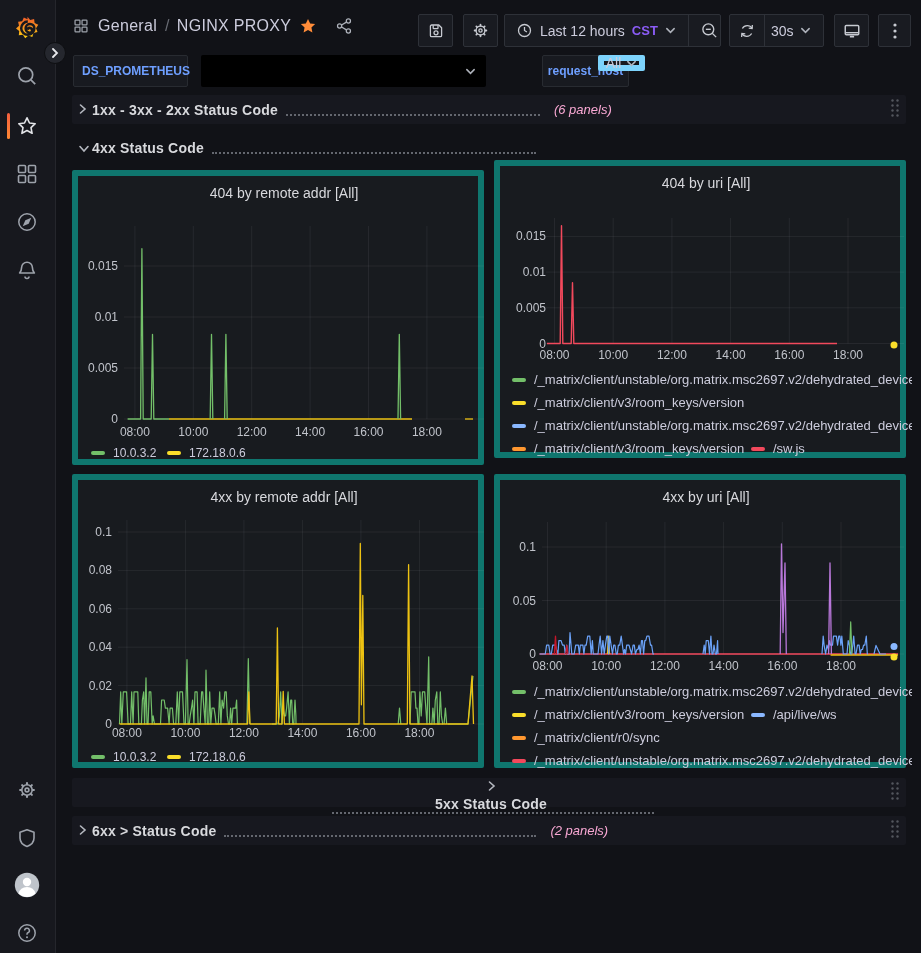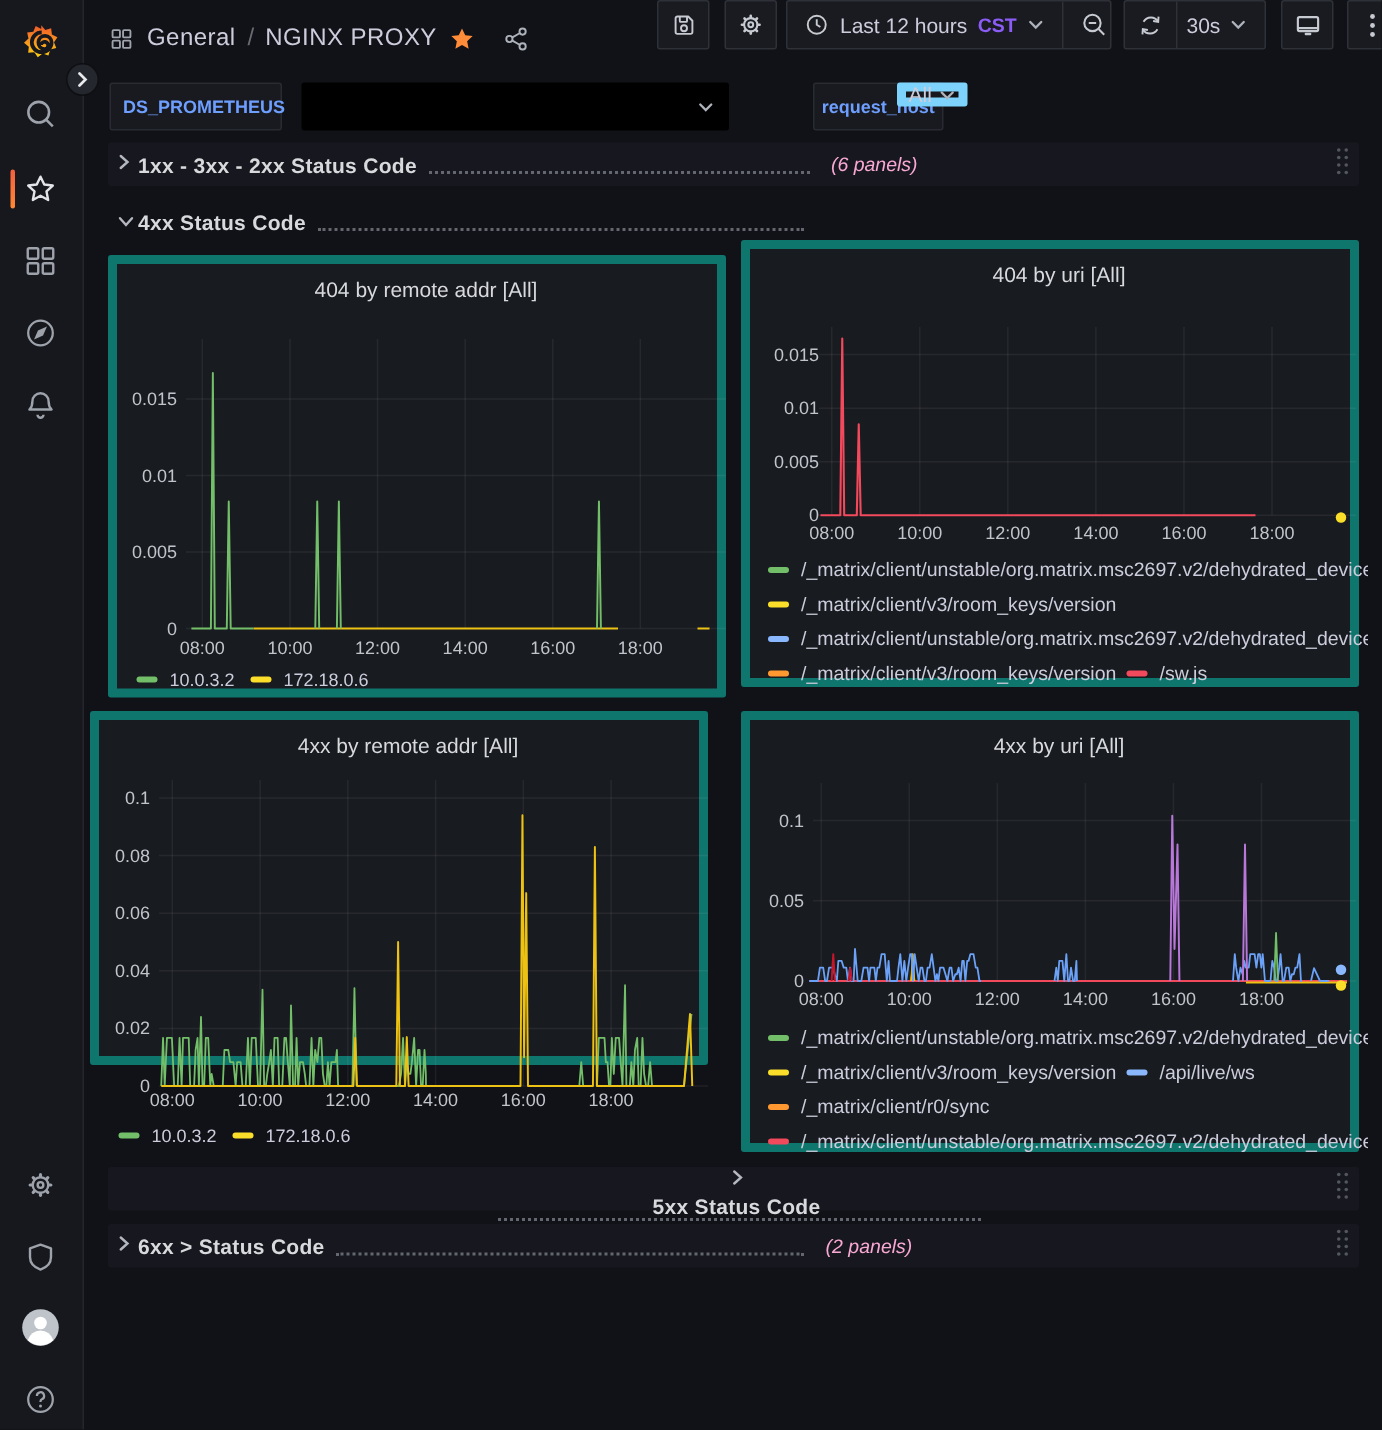--- a/index.html
+++ b/index.html
@@ -4,21 +4,21 @@
 <style>
 * { margin:0; padding:0; box-sizing:border-box; }
 html,body { width:921px; height:953px; background:#111217; font-family:"Liberation Sans", sans-serif; overflow:hidden; }
 .abs { position:absolute; }
 #root { position:relative; width:921px; height:953px; }
 
 #sidebar { position:absolute; left:0; top:0; width:56px; height:953px; background:#17181e; border-right:1px solid #25262c; }
 .sideicon { position:absolute; left:17px; width:20px; height:20px; color:#9da2ab; }
 #expandbtn { position:absolute; left:44px; top:42px; width:22px; height:22px; border-radius:50%; background:#25272e; border:1px solid #0e0f12; z-index:5; display:flex; align-items:center; justify-content:center; }
 
-.navbtn { position:absolute; top:0; height:33px; background:#191b21; border:1px solid #2e3138; border-radius:2px; display:flex; align-items:center; justify-content:center; color:#c7cad1;margin-left:20px; }
+.navbtn { position:absolute; top:14px; height:33px; background:#191b21; border:1px solid #2e3138; border-radius:2px; display:flex; align-items:center; justify-content:center; color:#c7cad1; }
 
 .varlabel { position:absolute; top:55px; height:32px; background:#181a20; border:1px solid #282b31; border-radius:2px; display:flex; align-items:center; padding:13px 8px; color:#6e9fff; font-size:12px; font-weight:700; }
 
 .rowhdr { position:absolute; left:72px; width:834px; height:29px; background:#17181f; border-radius:2px; display:flex; align-items:center; }
 .rowhdr.open { background:transparent; }
 .rowtitle { font-size:14px; font-weight:700; letter-spacing:0.2px; color:#d8d9dd; margin-left:4px; white-space:nowrap; }
 .rowdots { border-bottom:2px dotted #64676f; height:12px; margin-left:8px; }
 .rowcount { font-style:italic; font-size:13px; color:#f9a8d4; margin-left:14px; white-space:nowrap; }
 .rowchev { color:#b4b7bf; margin-left:6px; width:10px; display:inline-block; }
 .handle { position:absolute; right:6px; top:50%; transform:translateY(-50%); }
@@ -302,21 +302,21 @@
         <rect x="12.0" y="235.0" width="14" height="4" rx="2" fill="#fade2a"></rect>
         <text x="34.0" y="241.0" font-size="13" fill="#ccccdc">/_matrix/client/v3/room_keys/version</text>
         <rect x="12.0" y="258.0" width="14" height="4" rx="2" fill="#8ab8ff"></rect>
         <text x="34.0" y="264.0" font-size="13" fill="#ccccdc">/_matrix/client/unstable/org.matrix.msc2697.v2/dehydrated_device</text>
         <rect x="12.0" y="281.0" width="14" height="4" rx="2" fill="#ff9830"></rect>
         <text x="34.0" y="287.0" font-size="13" fill="#ccccdc">/_matrix/client/v3/room_keys/version</text>
         <rect x="251.0" y="281.0" width="14" height="4" rx="2" fill="#f2495c"></rect>
         <text x="273.0" y="287.0" font-size="13" fill="#ccccdc">/sw.js</text>
       </svg>
     </div>
-  <div class="panel" style="left:60px;top:474px;height:236px;">
+  <div class="panel" style="left:72px;top:474px;height:294px;">
       <svg width="412" height="294" viewBox="0 0 412 294" style="position:absolute;left:0;top:0">
         <text x="206.0" y="22" text-anchor="middle" font-size="14" font-weight="500" fill="#d8d9dd">4xx by remote addr [All]</text>
         <line x1="48.9" y1="40.0" x2="48.9" y2="244.0" stroke="rgba(204,204,220,0.08)" stroke-width="1"></line>
         <line x1="107.4" y1="40.0" x2="107.4" y2="244.0" stroke="rgba(204,204,220,0.08)" stroke-width="1"></line>
         <line x1="165.9" y1="40.0" x2="165.9" y2="244.0" stroke="rgba(204,204,220,0.08)" stroke-width="1"></line>
         <line x1="224.4" y1="40.0" x2="224.4" y2="244.0" stroke="rgba(204,204,220,0.08)" stroke-width="1"></line>
         <line x1="282.9" y1="40.0" x2="282.9" y2="244.0" stroke="rgba(204,204,220,0.08)" stroke-width="1"></line>
         <line x1="341.4" y1="40.0" x2="341.4" y2="244.0" stroke="rgba(204,204,220,0.08)" stroke-width="1"></line>
         <line x1="40.0" y1="244.0" x2="406.0" y2="244.0" stroke="rgba(204,204,220,0.08)" stroke-width="1"></line>
         <line x1="40.0" y1="205.6" x2="406.0" y2="205.6" stroke="rgba(204,204,220,0.08)" stroke-width="1"></line>

